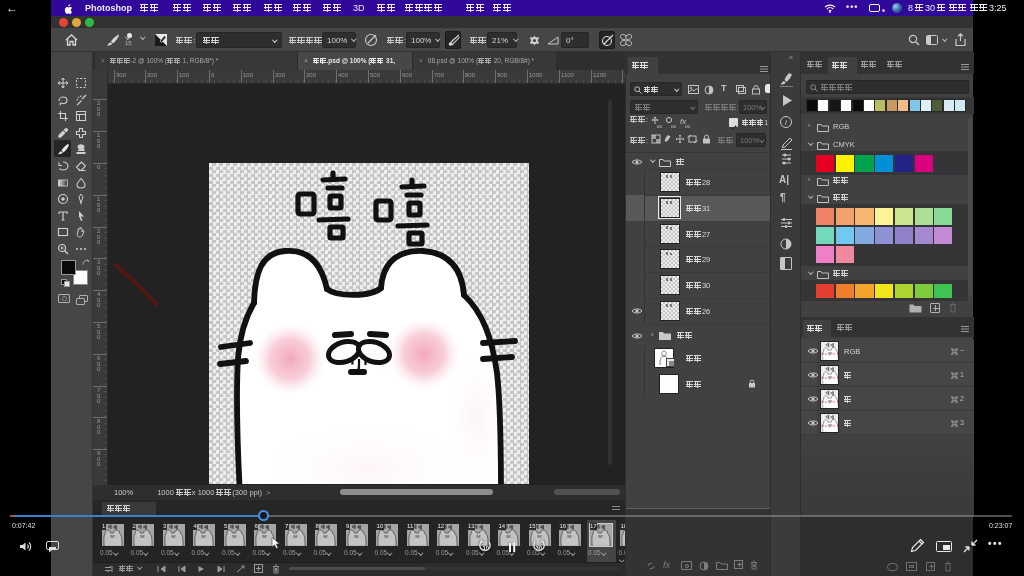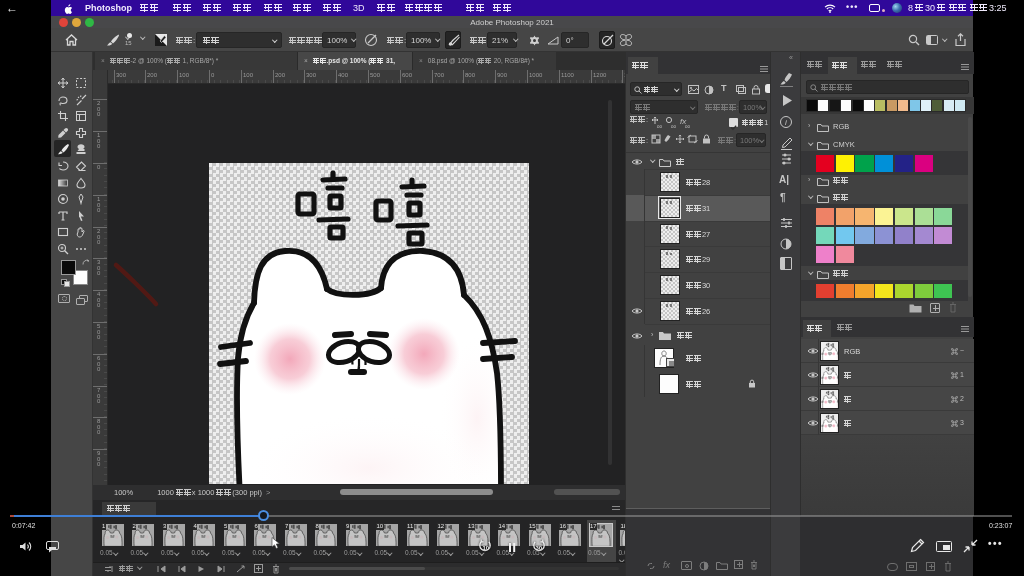--- a/index.html
+++ b/index.html
@@ -126,21 +126,20 @@
 <span class="a" style="left:857px;top:0">8</span>
       <i class="a h" style="left:864px;top:3.5px"></i>
       <span class="a" style="left:874px;top:0">30</span>
       <i class="a h" style="left:886px;top:3.5px"></i>
       <i class="a h" style="left:898px;top:3.5px"></i>
       <i class="a h" style="left:907px;top:3.5px"></i>
       <i class="a h" style="left:919px;top:3.5px"></i>
       <i class="a h" style="left:928px;top:3.5px"></i>
       <span class="a" style="left:938px;top:0">3:25</span>
 </div>
-<div class="a" style="left:0;top:16px;width:922px;height:12px;background:#48484a;color:#cfcfcf;font-size:8px;text-align:center;line-height:13px">Adobe Photoshop 2021</div>
 <div class="a" style="left:8px;top:18px;width:9px;height:9px;border-radius:50%;background:#e0443a"></div>
 <div class="a" style="left:21px;top:18px;width:9px;height:9px;border-radius:50%;background:#dea73c"></div>
 <div class="a" style="left:34px;top:18px;width:9px;height:9px;border-radius:50%;background:#2fb845"></div>
 <div class="a" style="left:0;top:28px;width:922px;height:24px;background:#464646;border-bottom:1px solid #333;color:#c9c9c9;font-size:8px">
 <svg class="a" style="left:14px;top:6px" width="13" height="12" viewBox="0 0 13 12">
         <path d="M1 6 L6.5 1 L12 6 M2.5 5 L2.5 11 L5 11 L5 7.5 L8 7.5 L8 11 L10.5 11 L10.5 5" stroke="#d8d8d8" stroke-width="1.3" fill="none"></path>
       </svg>
 <svg class="a" style="left:55px;top:5px" width="14" height="14" viewBox="0 0 14 14">
         <path d="M12.5 1.5 C10 3 6 6.5 5 8.5 L7 10.5 C9 9 12 5 13 2.5 Z M4.5 9.2 C3 9.5 2.5 11 1 12.5 C3.5 12.8 5.5 12 6.2 10.8 Z" fill="#d8d8d8"></path>
       </svg>

